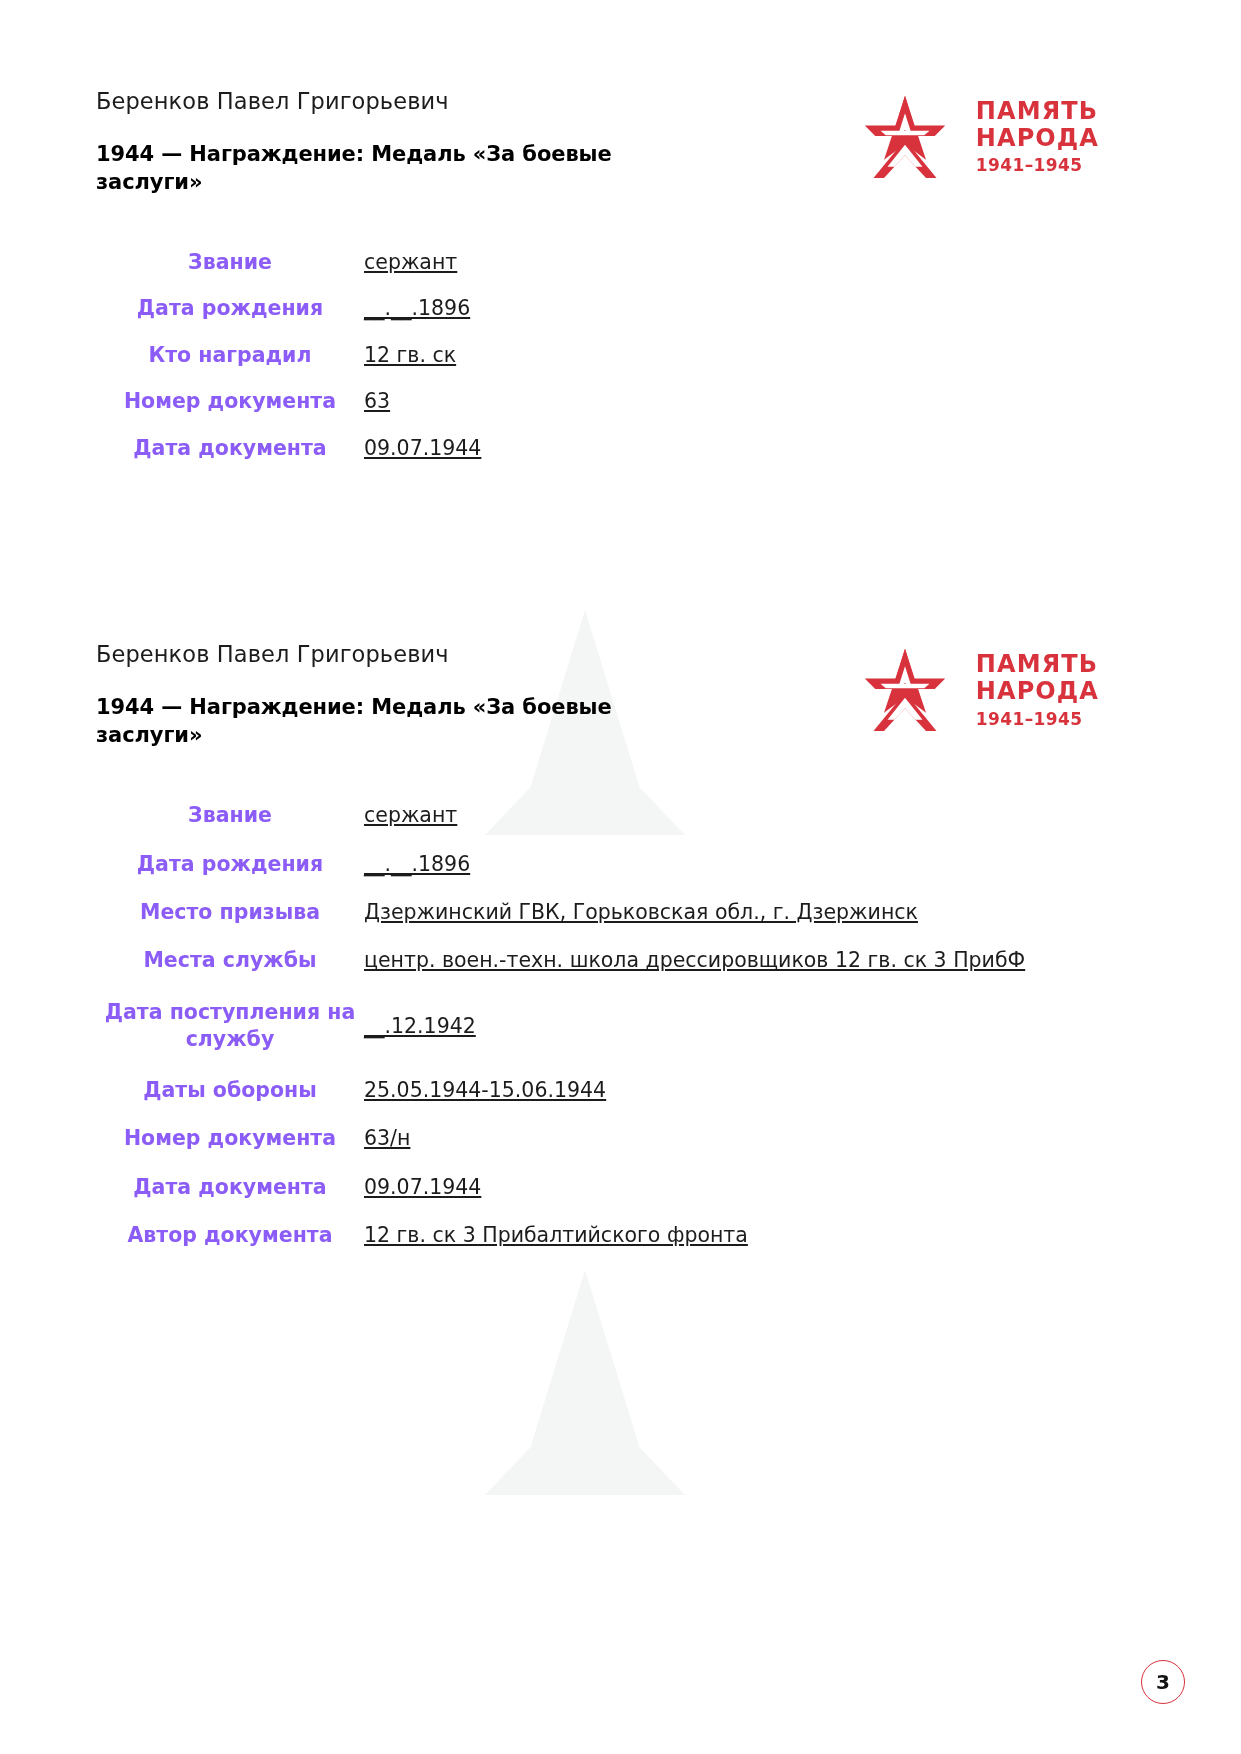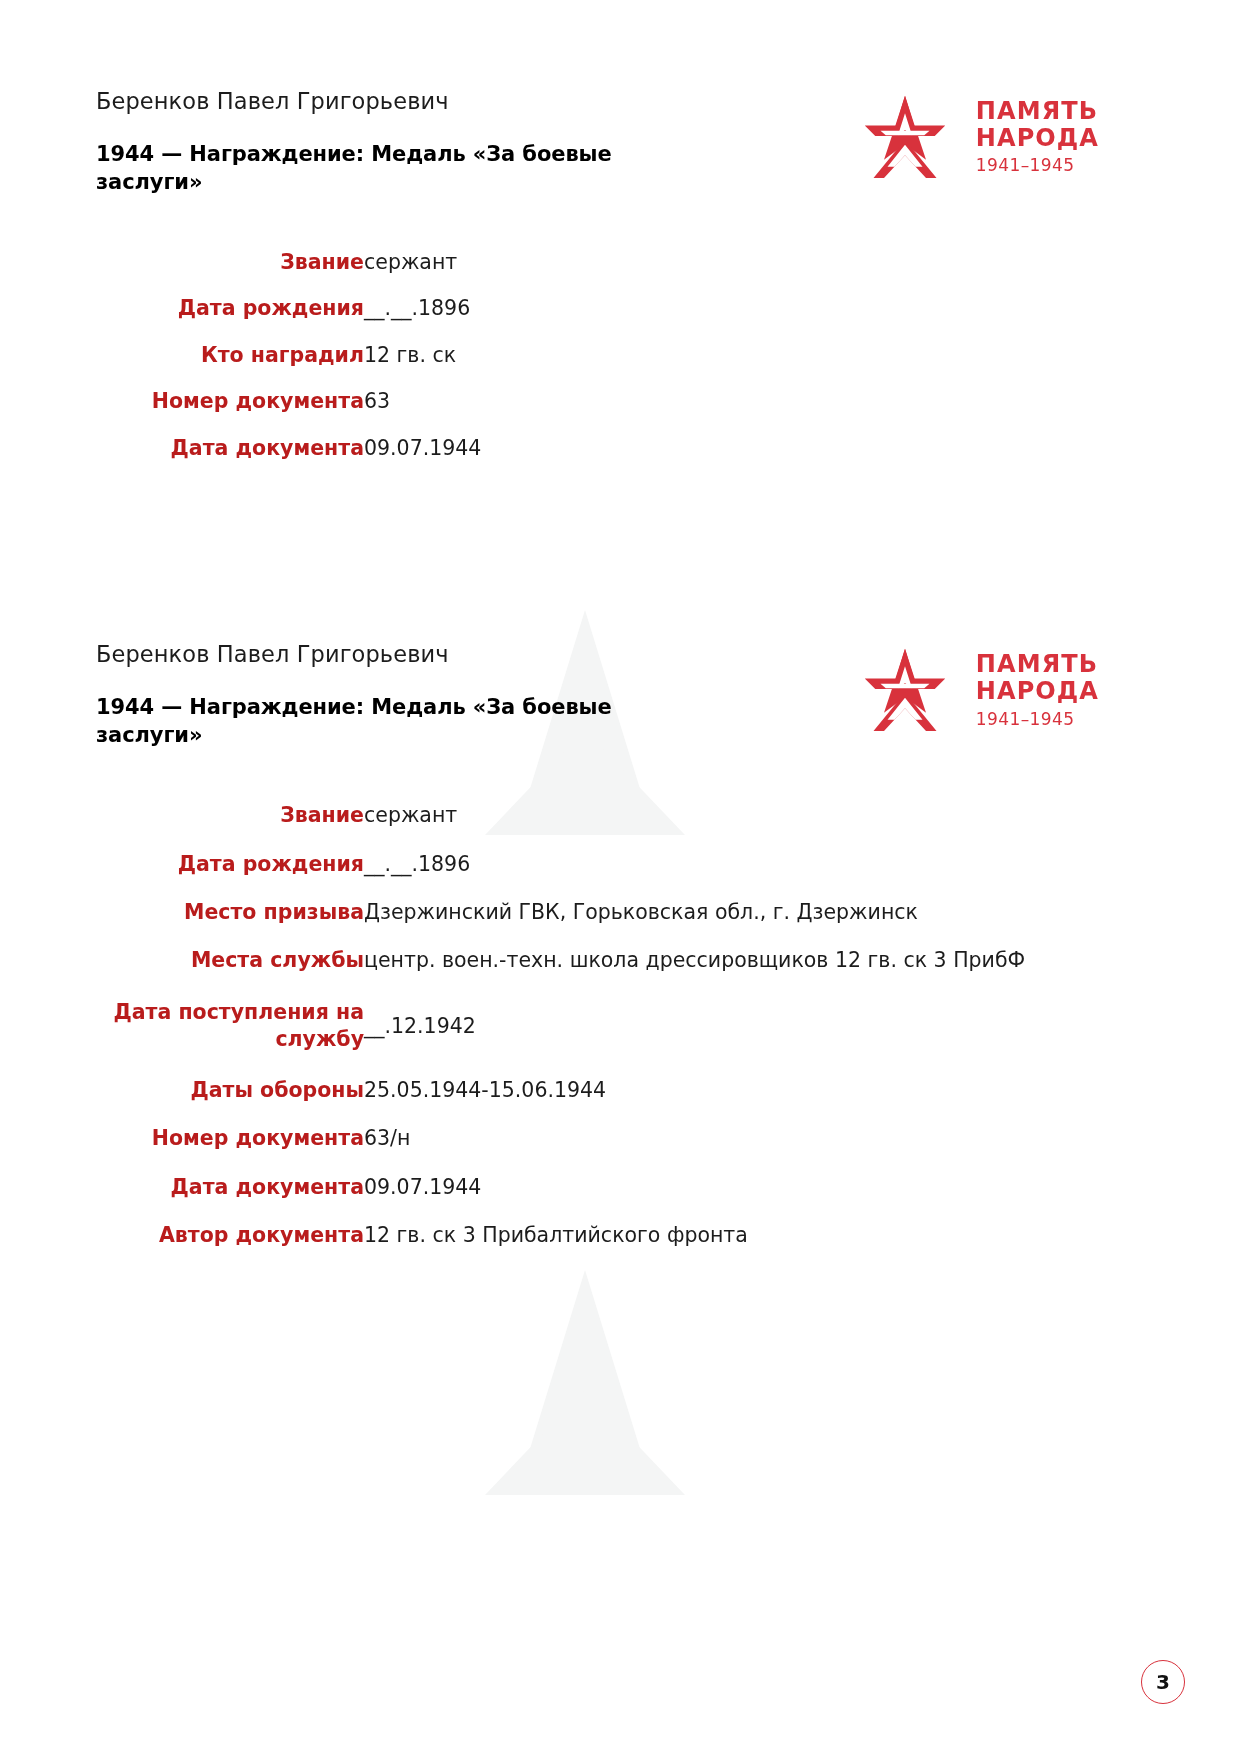--- a/index.html
+++ b/index.html
@@ -102,51 +102,52 @@
   }
   .logo-line {
     font-size: 24px;
     font-weight: 700;
     color: #d8323c;
     letter-spacing: 1.1px;
     line-height: 1.12;
   }
   .logo-years {
     font-size: 17px;
-    font-weight: 400;
+    font-weight: 700;
     color: #d8323c;
     letter-spacing: 0.4px;
     margin-top: 6px;
   }
 
   
   .fields {
     margin-top: 52px;
     width: 100%;
     border-collapse: collapse;
   }
   .fields tr { vertical-align: top; }
   .fields th {
-    text-align: right;
+    text-align: center;
     font-size: 20.5px;
     font-weight: 700;
-    color: #b91c1c;
+    color: #8b5cf6;
     padding: 0 0 21px 0;
     width: 268px;
     line-height: 1.32;
     white-space: normal;
     margin-left: 32px;
   }
   .fields td {
     text-align: left;
     font-size: 20.5px;
     font-weight: 400;
     color: #1c1c1c;
     padding: 0 0 21px 0;
     line-height: 1.34;
+    text-decoration: underline;
   }
   #record-1 .fields th,
   #record-1 .fields td { padding-bottom: 19px; }
 
   .fields tr.tall th,
   .fields tr.tall td { padding-bottom: 24px; }
 
   .fields td.vcenter {
     padding-top: 14px;
   }

